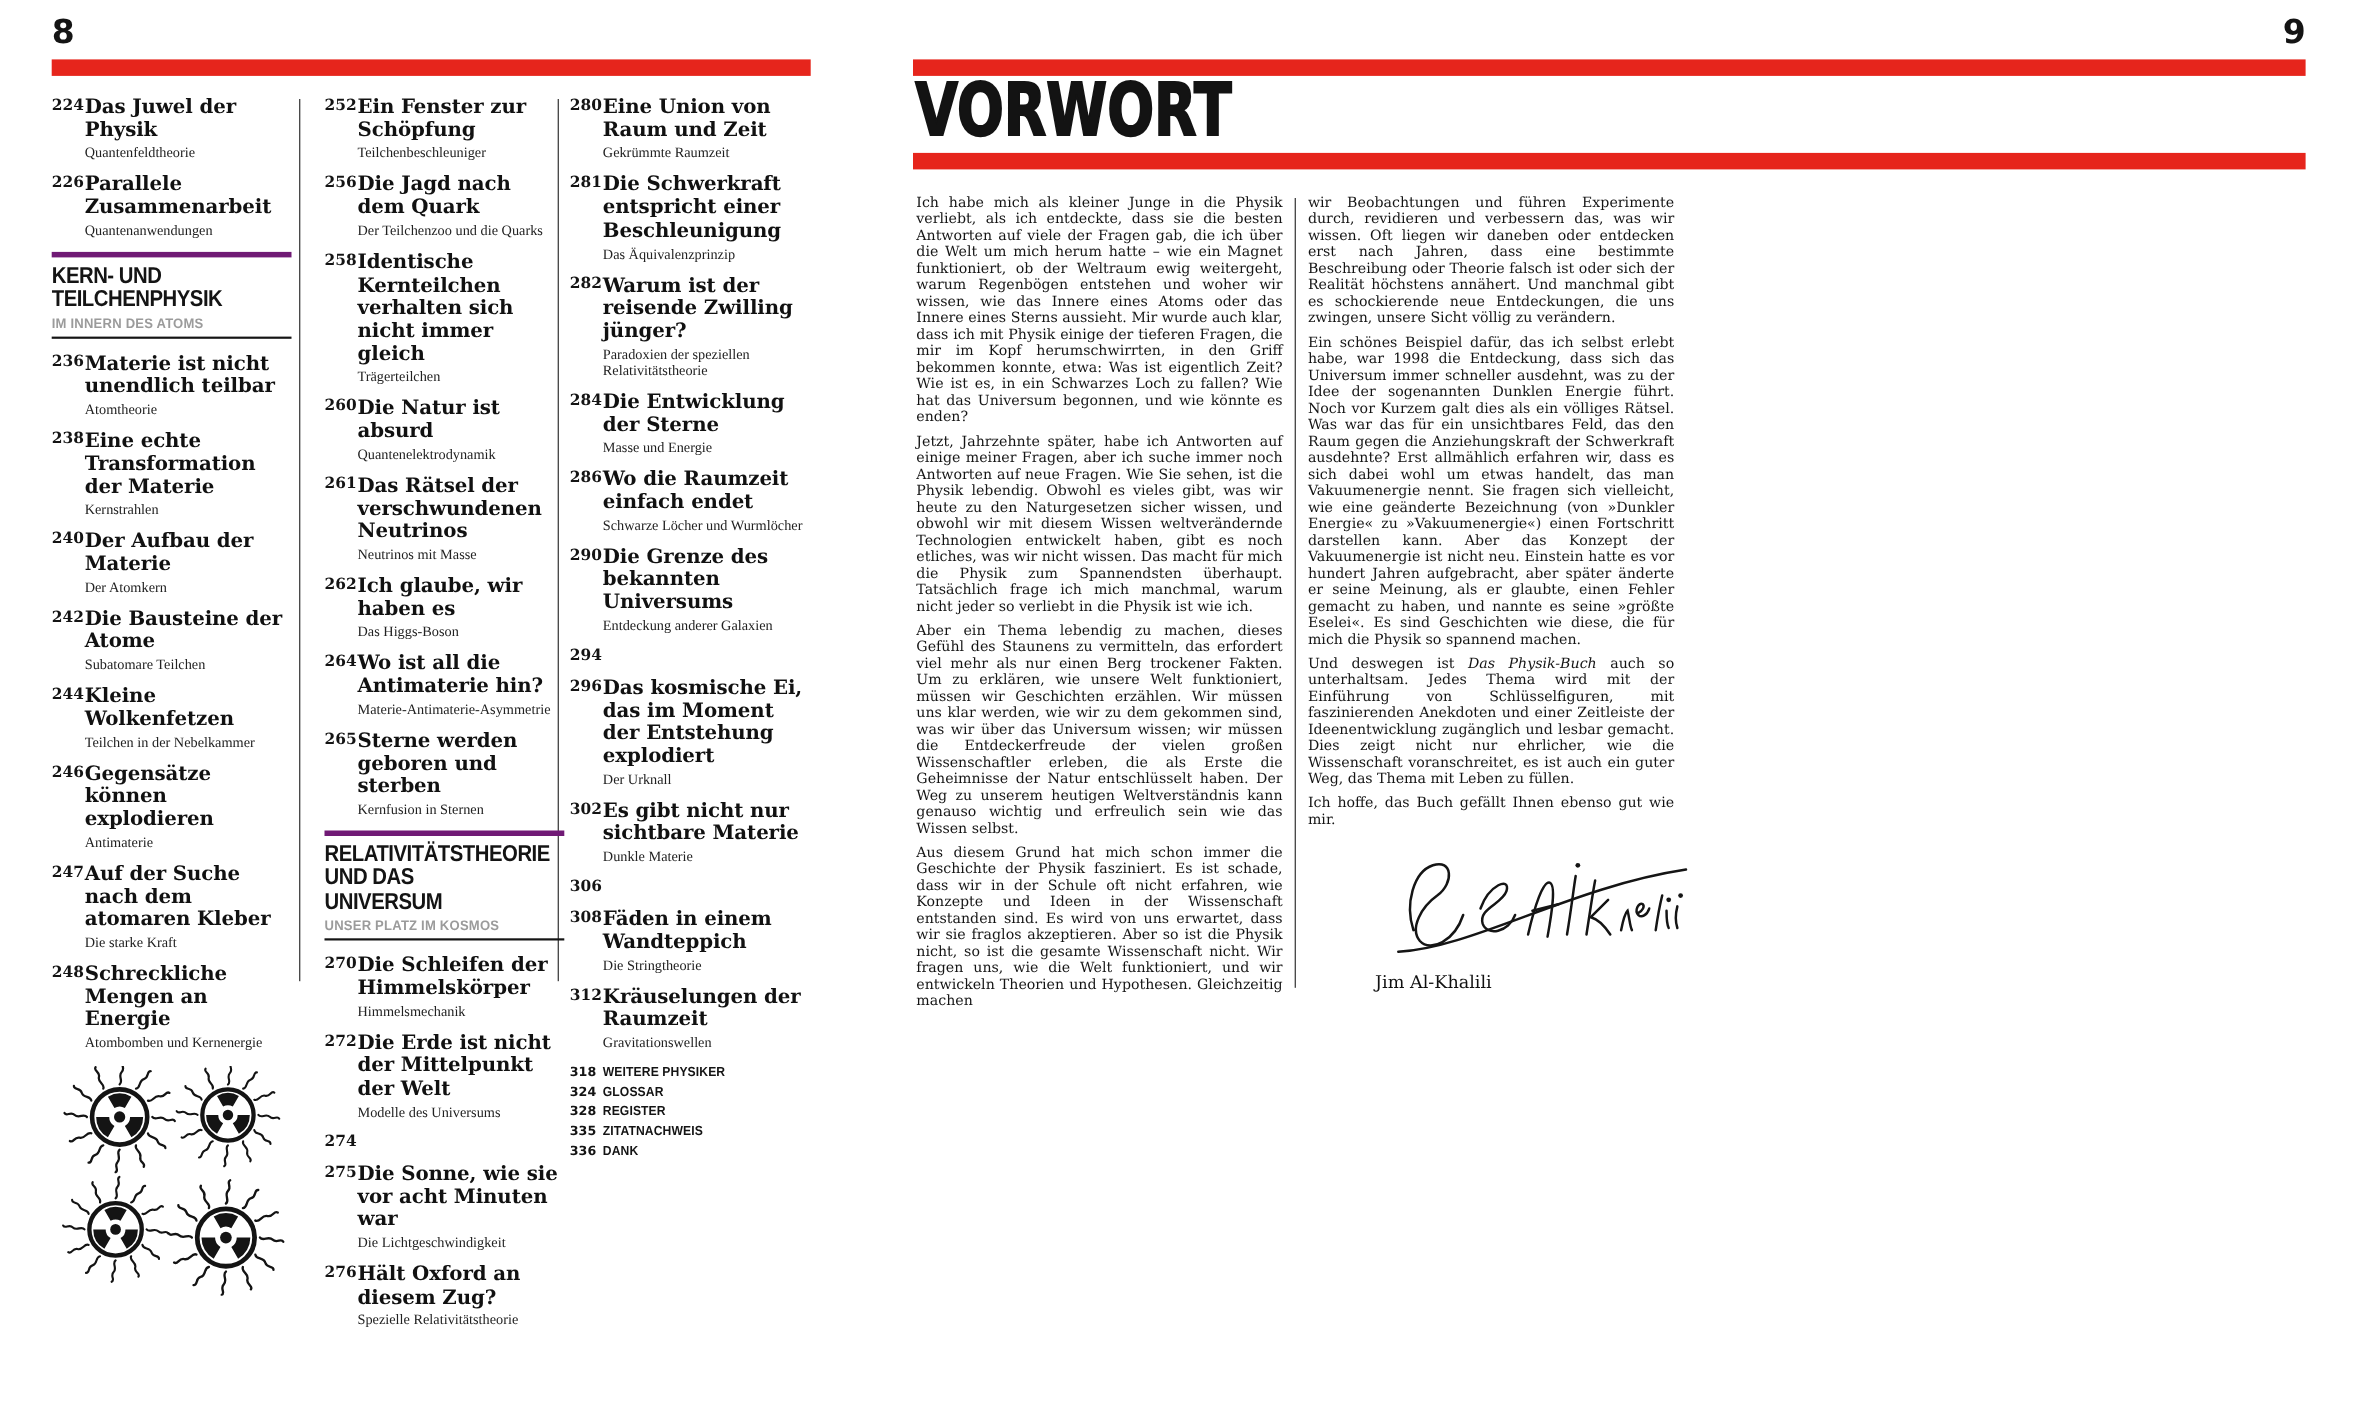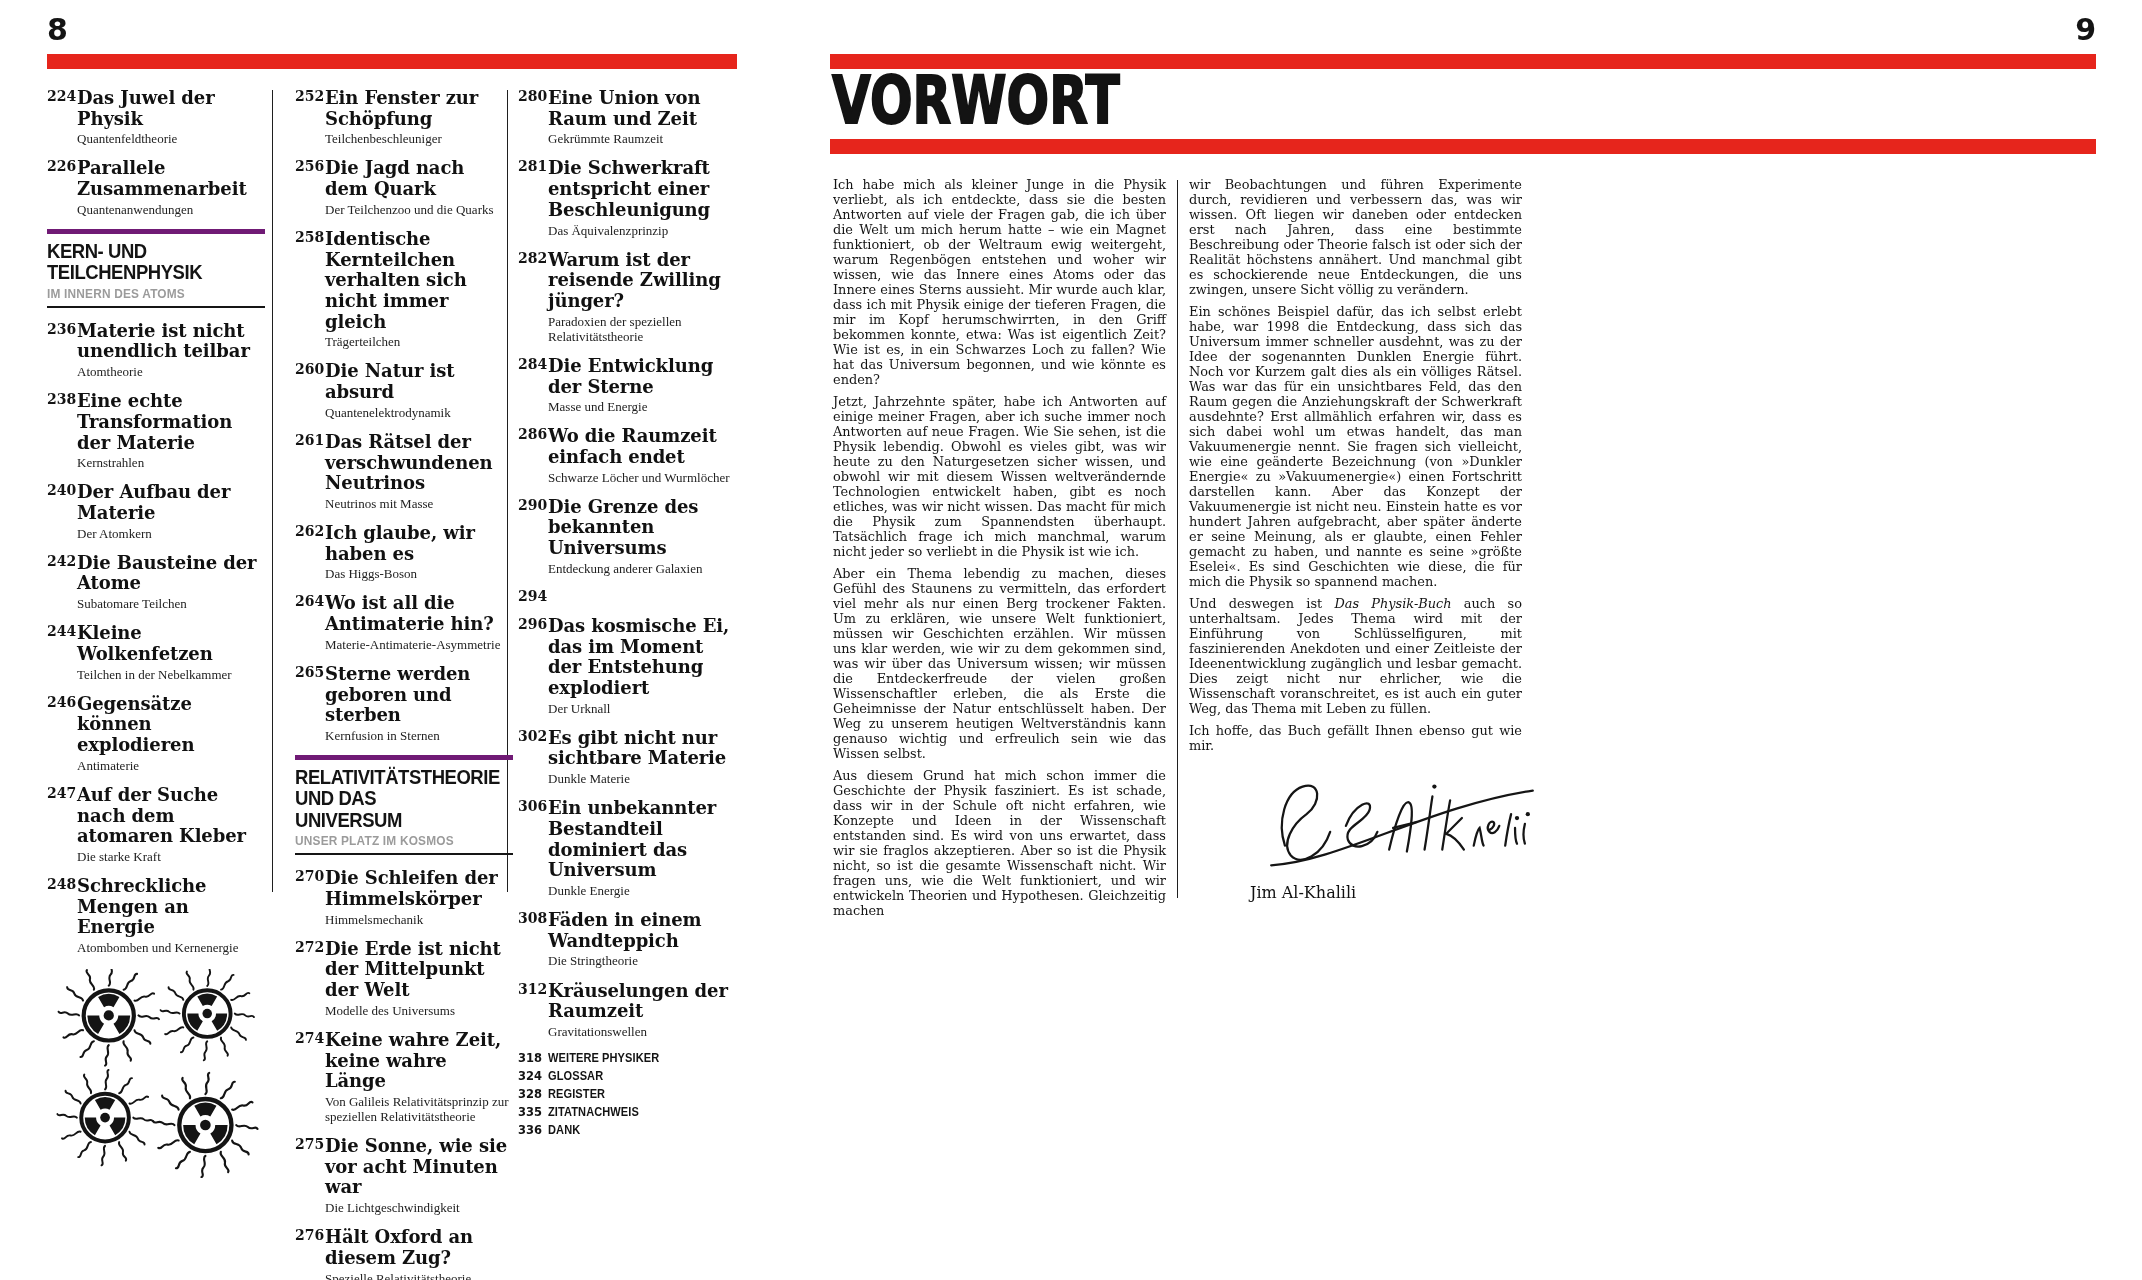--- a/index.html
+++ b/index.html
@@ -247,24 +247,20 @@
         </div>
         <div class="entry">
           <span class="num">272</span>
           <div class="etext">
             <div class="etitle">Die Erde ist nicht der Mittelpunkt der Welt</div>
             <div class="esub">Modelle des Universums</div>
           </div>
         </div>
         <div class="entry">
           <span class="num">274</span>
-          <div class="etext">
-            <div class="etitle">Keine wahre Zeit, keine wahre Länge</div>
-            <div class="esub">Von Galileis Relativitätsprinzip zur speziellen Relativitätstheorie</div>
-          </div>
         </div>
         <div class="entry">
           <span class="num">275</span>
           <div class="etext">
             <div class="etitle">Die Sonne, wie sie vor acht Minuten war</div>
             <div class="esub">Die Lichtgeschwindigkeit</div>
           </div>
         </div>
         <div class="entry">
           <span class="num">276</span>
@@ -329,24 +325,20 @@
         </div>
         <div class="entry">
           <span class="num">302</span>
           <div class="etext">
             <div class="etitle">Es gibt nicht nur sichtbare Materie</div>
             <div class="esub">Dunkle Materie</div>
           </div>
         </div>
         <div class="entry">
           <span class="num">306</span>
-          <div class="etext">
-            <div class="etitle">Ein unbekannter Bestandteil dominiert das Universum</div>
-            <div class="esub">Dunkle Energie</div>
-          </div>
         </div>
         <div class="entry">
           <span class="num">308</span>
           <div class="etext">
             <div class="etitle">Fäden in einem Wandteppich</div>
             <div class="esub">Die Stringtheorie</div>
           </div>
         </div>
         <div class="entry">
           <span class="num">312</span>

